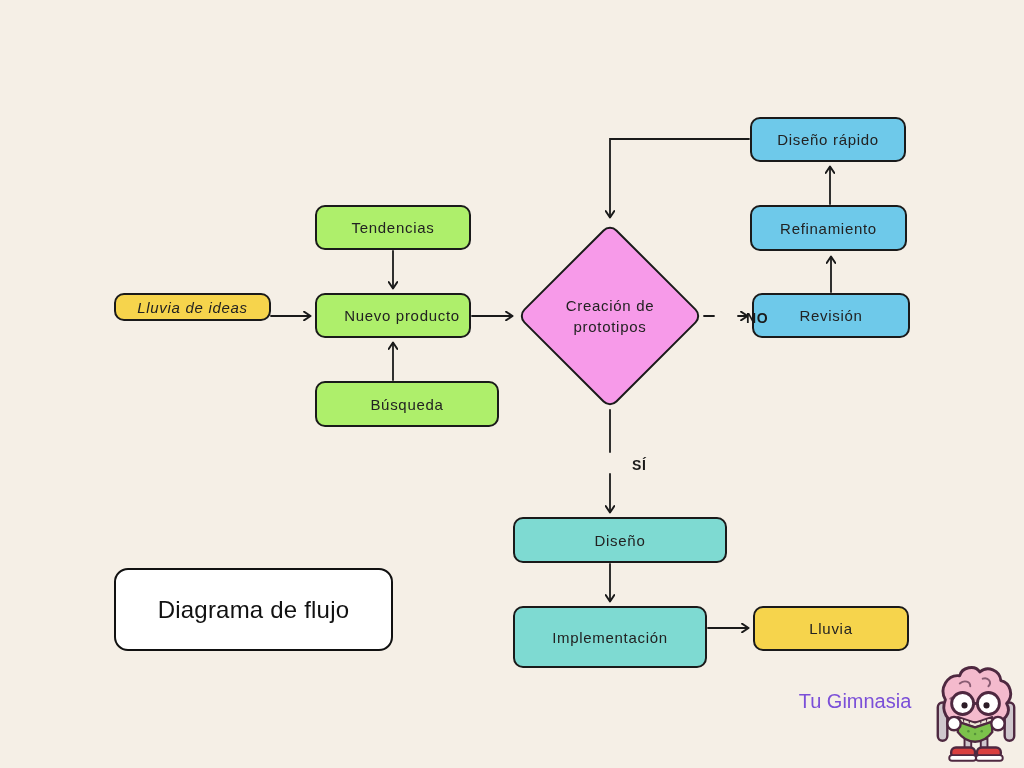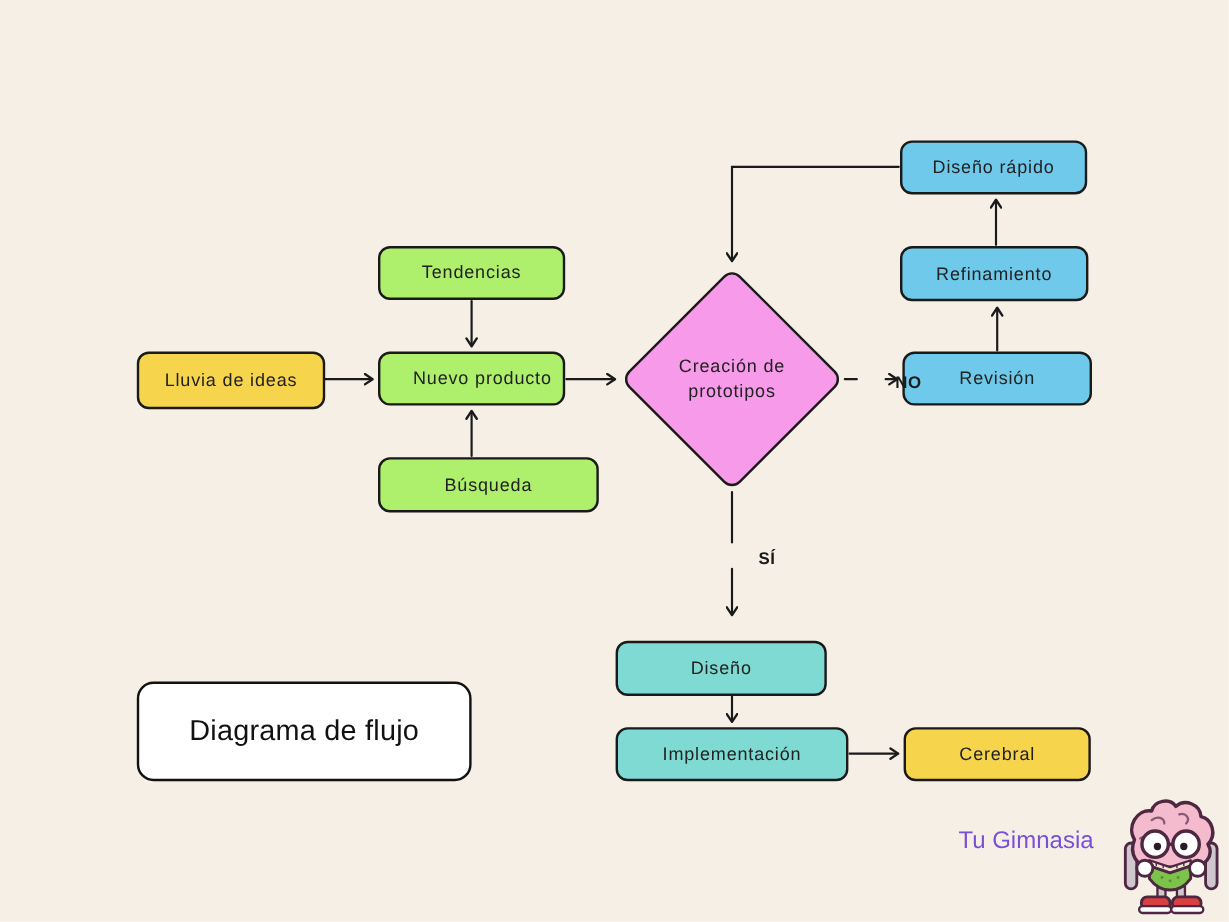--- a/index.html
+++ b/index.html
@@ -125,21 +125,21 @@
       <path d="M831,292 V257" marker-end="url(#arrow)"></path>
       <path d="M830,204 V167" marker-end="url(#arrow)"></path>
       <path d="M749,139 H610 V217" marker-end="url(#arrow)"></path>
       <path d="M610,410 V452"></path>
       <path d="M610,474 V512" marker-end="url(#arrow)"></path>
       <path d="M610,564 V601" marker-end="url(#arrow)"></path>
       <path d="M708,628 H748" marker-end="url(#arrow)"></path>
     </g>
   </svg>
 
-  <div class="node yellow" style="left:114px; top:293px; width:157px; height:48px;">
+  <div class="node yellow" style="left:114px; top:293px; width:157px; height:28px;font-style:italic;">
     <span>Lluvia de ideas</span>
   </div>
 
   <div class="node green" style="left:315px; top:205px; width:156px; height:45px;">
     <span>Tendencias</span>
   </div>
 
   <div class="node green" style="left:315px; top:293px; width:156px; height:45px;padding-left:18px;">
     <span>Nuevo producto</span>
   </div>
@@ -157,30 +157,30 @@
   </div>
 
   <div class="node blue" style="left:750px; top:117px; width:156px; height:45px;">
     <span>Diseño rápido</span>
   </div>
 
   <div class="node blue" style="left:752px; top:293px; width:158px; height:45px;">
     <span>Revisión</span>
   </div>
 
-  <div class="node teal" style="left:513px; top:534px; width:176px; height:46px;">
+  <div class="node teal" style="left:513px; top:517px; width:214px; height:46px;">
     <span>Diseño</span>
   </div>
 
-  <div class="node teal" style="left:513px; top:606px; width:194px; height:45px;">
+  <div class="node teal" style="left:513px; top:606px; width:194px; height:62px;">
     <span>Implementación</span>
   </div>
 
   <div class="node yellow" style="left:753px; top:606px; width:156px; height:45px;">
-    <span>Cerebral</span>
+    <span>Lluvia</span>
   </div>
 
   <span class="edge-label" style="left:718px; top:310px;">NO</span>
   <span class="edge-label" style="left:604px; top:457px;">SÍ</span>
 
   <div class="title-box">
     <span>Diagrama de flujo</span>
   </div>
 
   <div class="logo">

